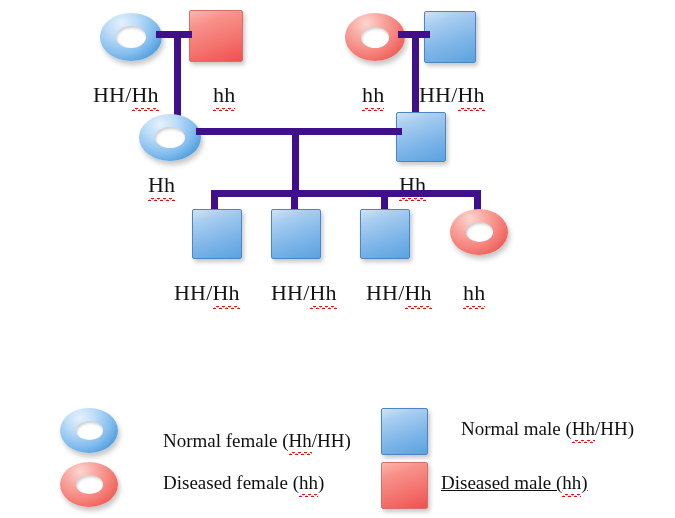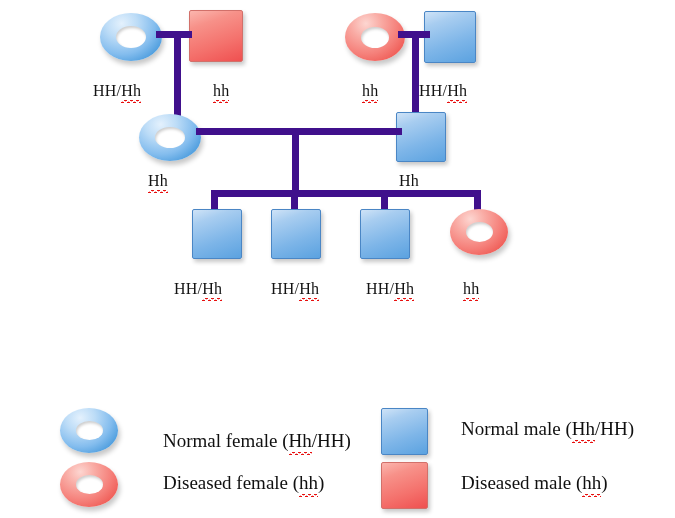--- a/index.html
+++ b/index.html
@@ -49,21 +49,21 @@
   .circ .hole{
     border-radius:50%;
     background:#ffffff;
     box-shadow:inset 1px 2px 3px rgba(0,0,0,.20);
   }
 
   
   .gtext{
     position:absolute;
     font-family:"Liberation Serif", serif;
-    font-size:16px;
+    font-size:22px;
     color:#141414;
     white-space:nowrap;
     letter-spacing:.2px;
   }
   
   .sq-wavy{
     position:relative;
     display:inline-block;
   }
   .sq-wavy::after{
@@ -188,19 +188,19 @@
     <div class="legend-label" style="left:163px;top:472px;">
       <span>Diseased female (</span><span class="sq-wavy">hh</span><span>)</span>
     </div>
 
     <div class="sym sq normal" style="left:381px;top:408px;width:45px;height:45px;"></div>
     <div class="legend-label" style="left:461px;top:418px;">
       <span>Normal male (</span><span class="sq-wavy">Hh</span><span>/HH)</span>
     </div>
 
     <div class="sym sq diseased" style="left:381px;top:462px;width:45px;height:45px;"></div>
-    <div class="legend-label" style="left:461px;top:472px;">
+    <div class="legend-label" style="left:441px;top:472px;text-decoration:underline;">
       <span>Diseased male (</span><span class="sq-wavy">hh</span><span>)</span>
     </div>
 
   </div>
 
 </div>
 
 </body></html>

